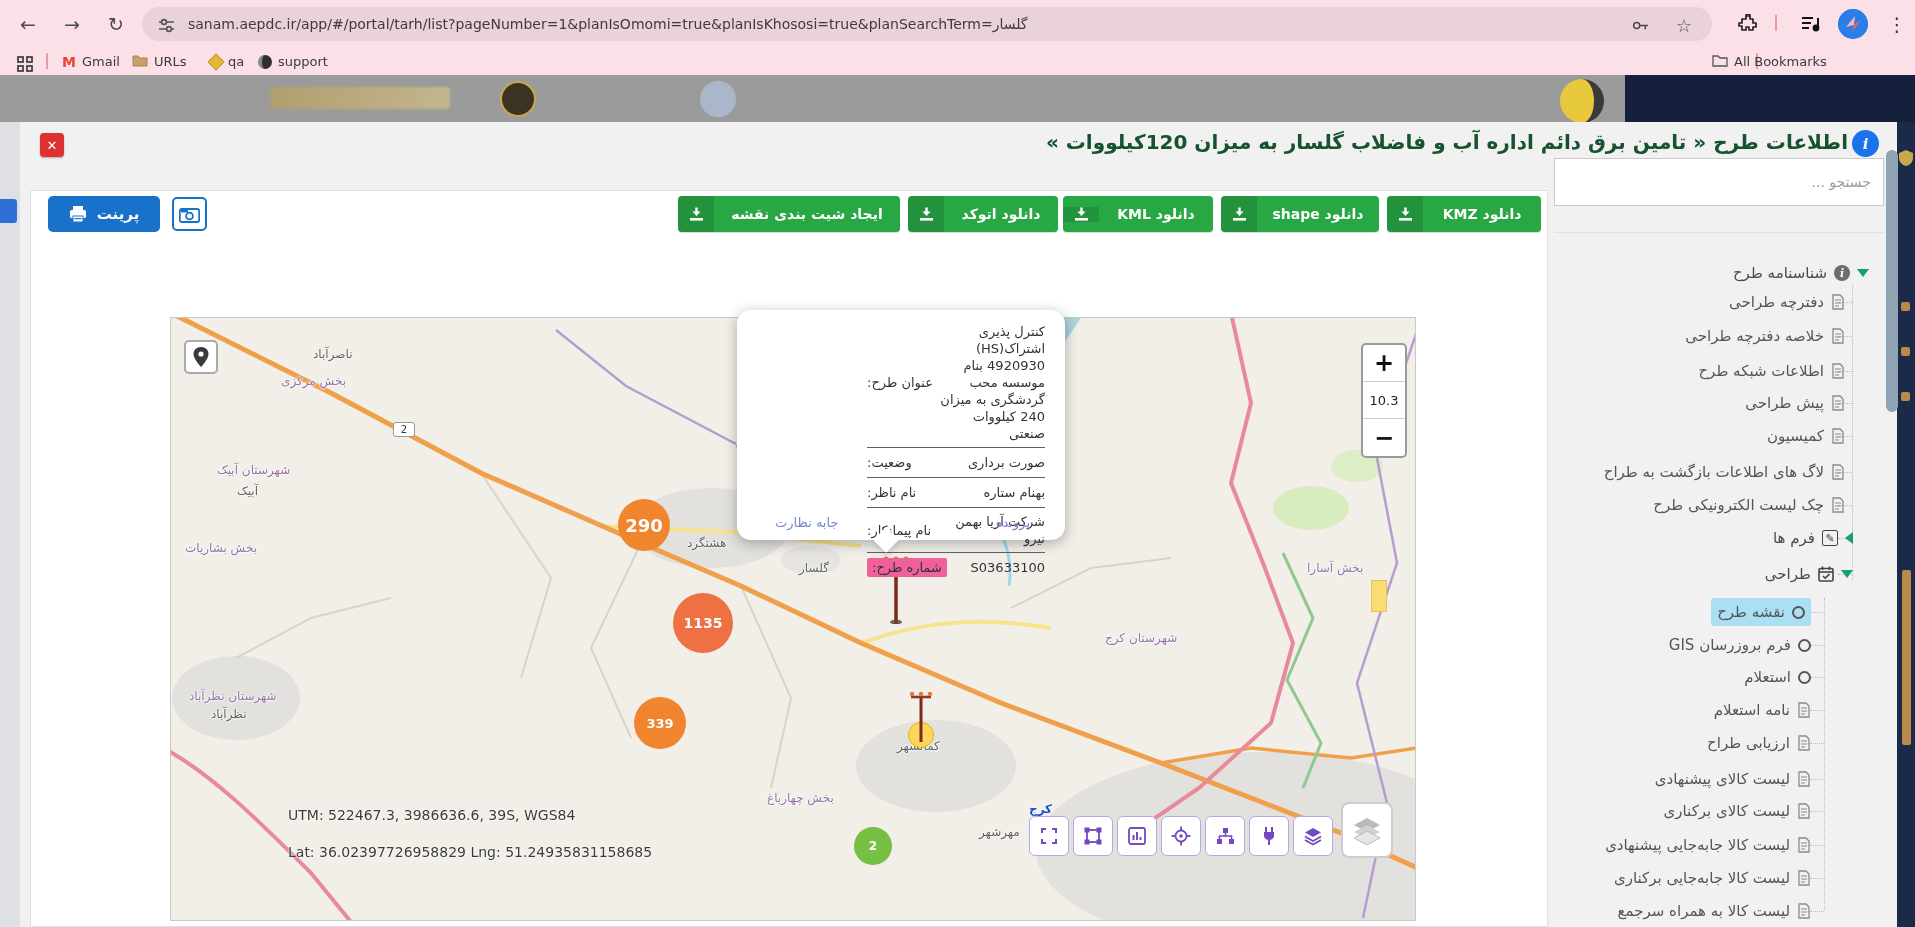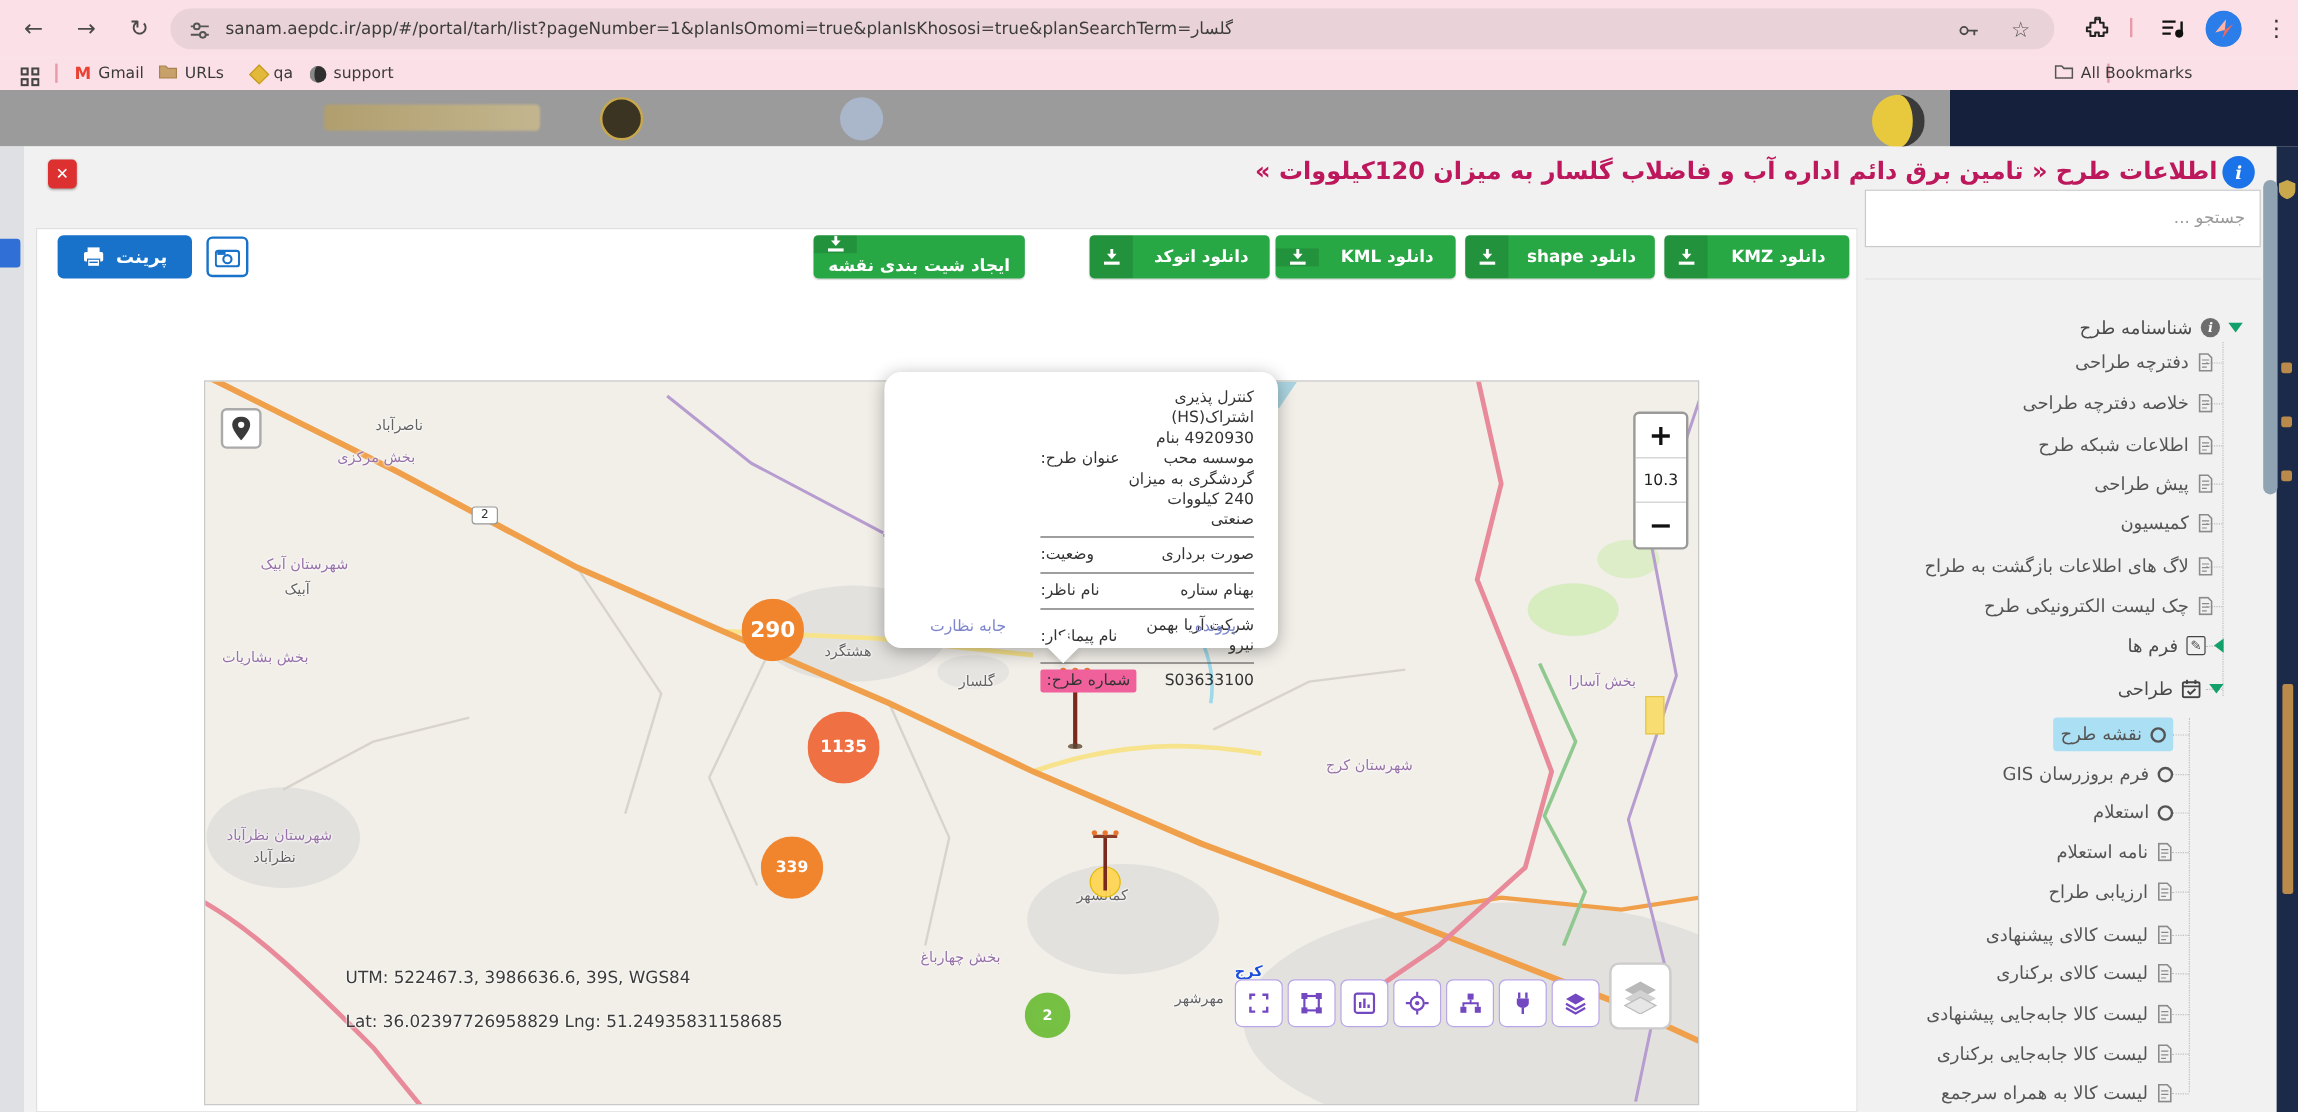--- a/index.html
+++ b/index.html
@@ -26,21 +26,21 @@
 
   
   .page-topbar { position:absolute; left:0; top:75px; width:1915px; height:47px; background:#9b9b9b; }
   .page-navy-top { position:absolute; left:1625px; top:75px; width:290px; height:47px; background:#15213c; }
   .page-right-strip { position:absolute; left:1897px; top:122px; width:18px; height:805px; background:#1c2a49; }
   .page-left-strip { position:absolute; left:0; top:122px; width:20px; height:805px; background:#dfe0e3; }
   .gold-bit { background:#b98a4a; position:absolute; border-radius:2px; }
 
   
   .modal { position:absolute; left:20px; top:122px; width:1877px; height:805px; background:#f1f1f1; }
-  .modal-title { position:absolute; right:67px; top:130px; font-size:20px; font-weight:bold; color:#be185d; direction:rtl; }
+  .modal-title { position:absolute; right:67px; top:130px; font-size:20px; font-weight:bold; color:#14532d; direction:rtl; }
   .info-circle { position:absolute; left:1852px; top:130px; width:27px; height:27px; background:#1a73e8; color:#fff;
                  border-radius:50%; font-size:15px; font-weight:bold; font-family:"DejaVu Serif", serif; font-style:italic;
                  display:flex; align-items:center; justify-content:center; }
   .close-btn { position:absolute; left:40px; top:133px; width:24px; height:24px; background:#dd3030; color:#fff;
                border-radius:4px; font-size:13px; font-weight:bold; display:flex; align-items:center; justify-content:center;
                box-shadow:0 1px 2px rgba(0,0,0,.3); cursor:pointer; }
   .card { position:absolute; left:30px; top:190px; width:1518px; height:737px; background:#fff; border:1px solid #e0e0e0; }
 
   
   .btn-print { position:absolute; left:48px; top:196px; width:112px; height:36px; background:#1872ca; border-radius:5px;
@@ -299,21 +299,21 @@
       <svg width="15" height="15" viewBox="0 0 15 15">
           <g fill="#fff">
             <polygon points="7.5,9 3.5,4.5 11.5,4.5"></polygon>
             <rect x="6.3" y="0.5" width="2.4" height="5"></rect>
             <rect x="1" y="11" width="13" height="2.6"></rect>
           </g>
         </svg>
       </span>
     <span class="lbl">دانلود اتوکد</span>
   </div>
-  <div class="btn-green" style="left:678px;width:176px;flex-direction:column;">
+  <div class="btn-green" style="left:678px;width:222px;">
     <span class="dl-box">
       <svg width="15" height="15" viewBox="0 0 15 15">
           <g fill="#fff">
             <polygon points="7.5,9 3.5,4.5 11.5,4.5"></polygon>
             <rect x="6.3" y="0.5" width="2.4" height="5"></rect>
             <rect x="1" y="11" width="13" height="2.6"></rect>
           </g>
         </svg>
       </span>
     <span class="lbl">ایجاد شیت بندی نقشه</span>

